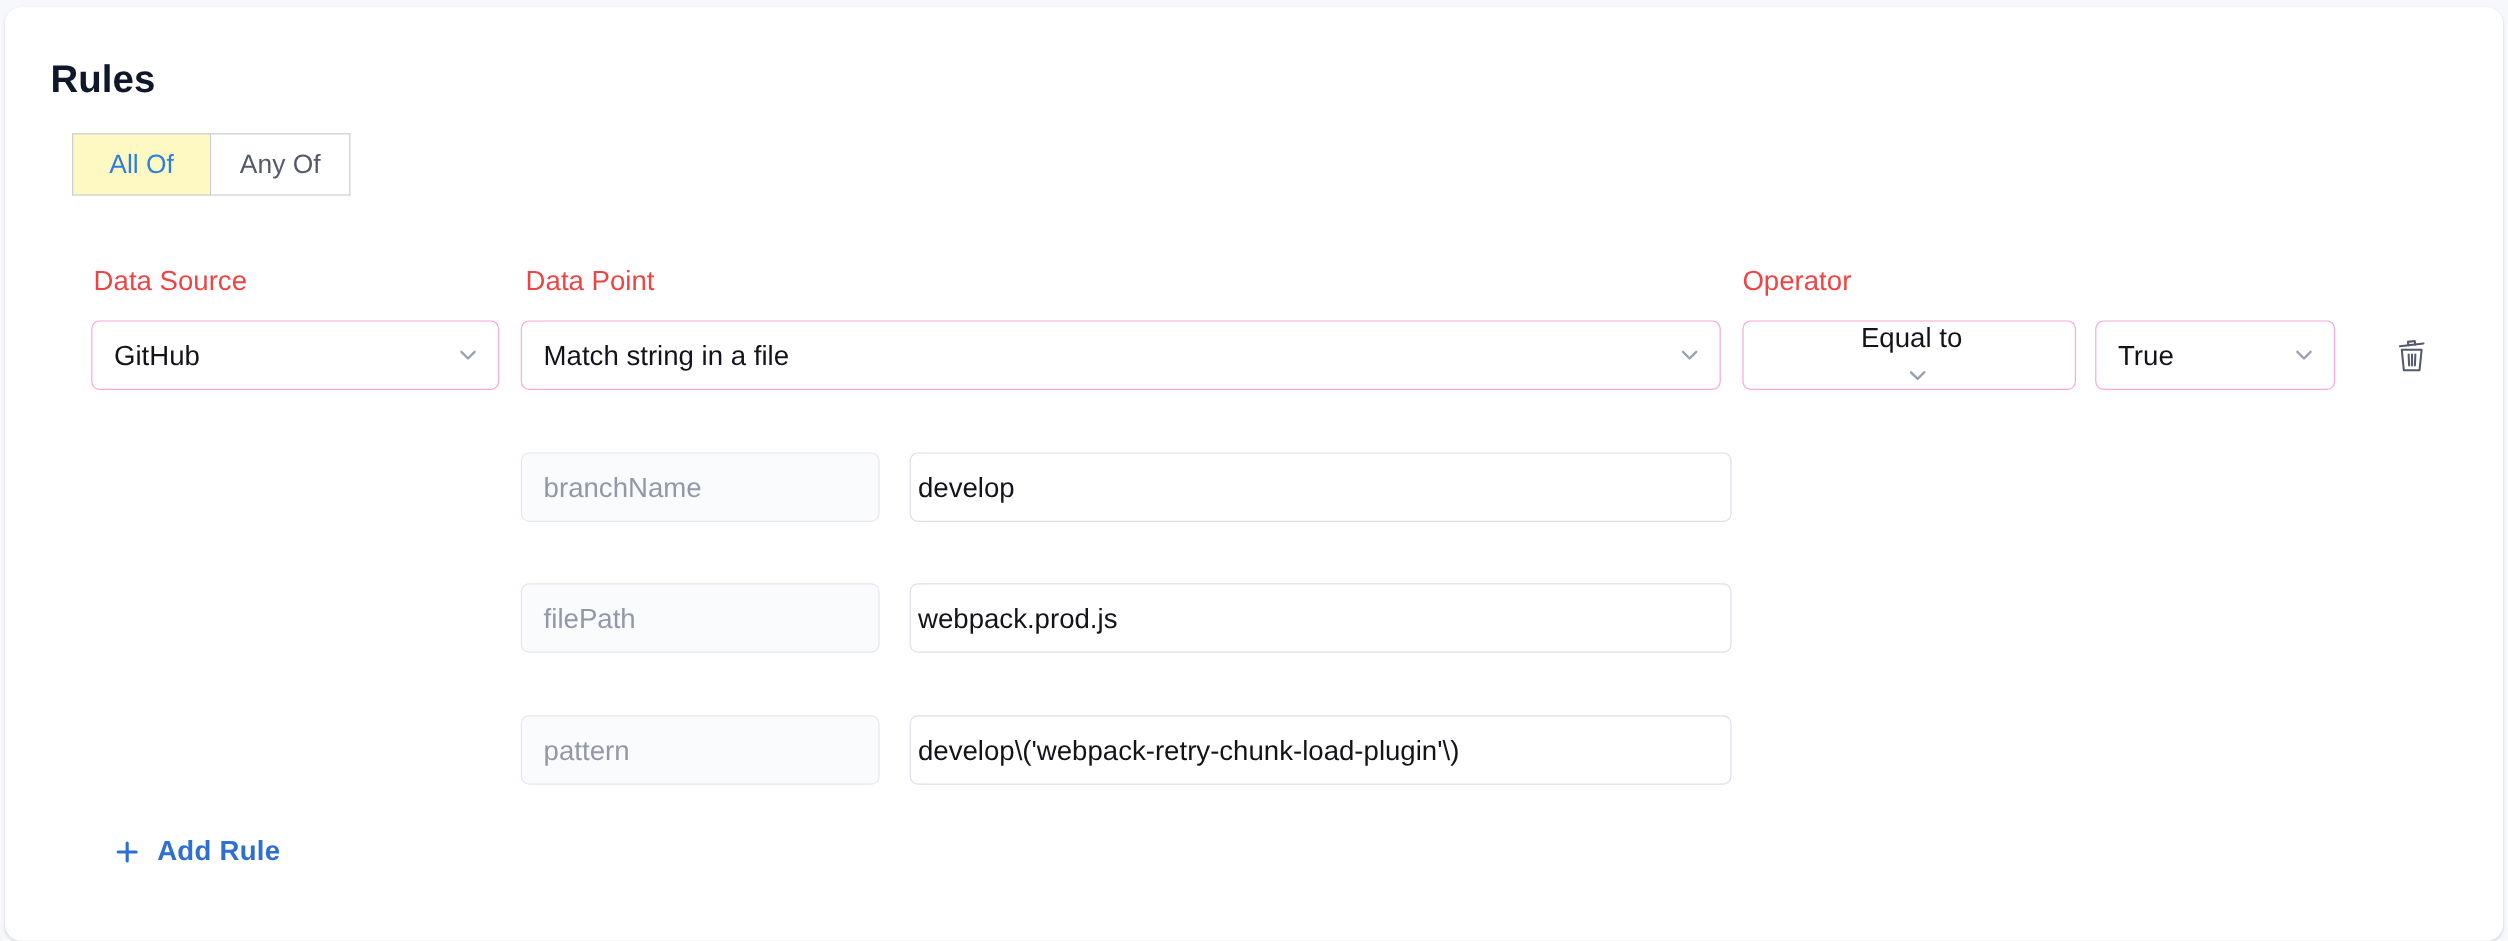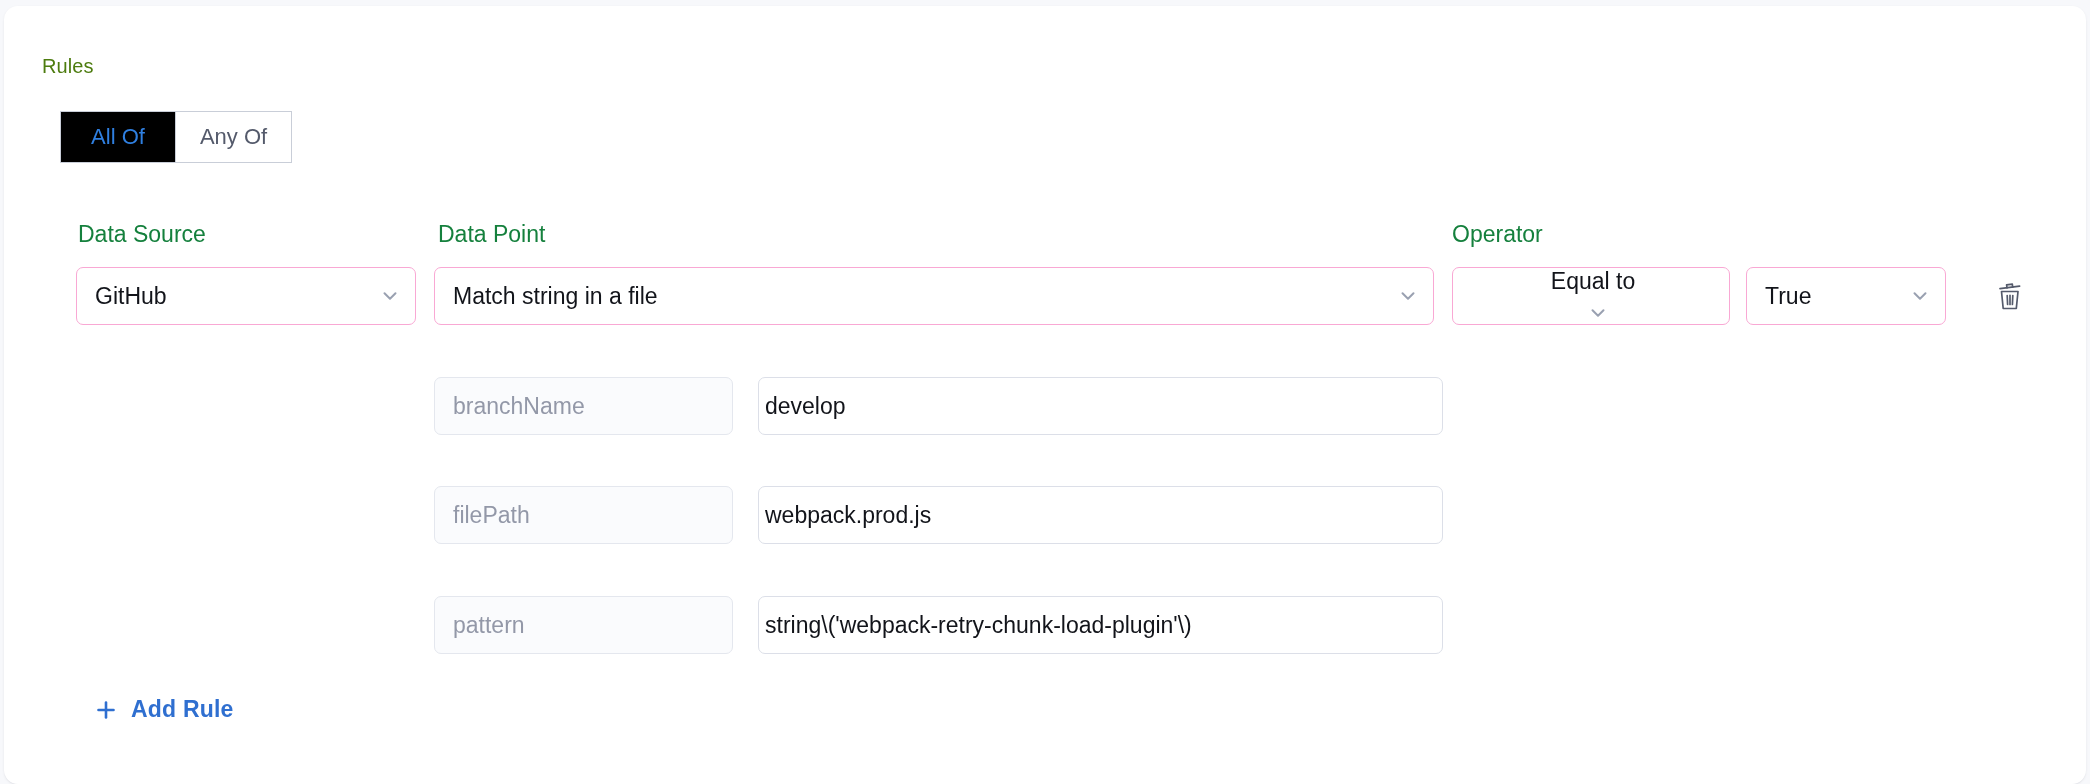--- a/index.html
+++ b/index.html
@@ -33,24 +33,24 @@
     width: 100%;
     height: 100%;
     padding: 0;
   }
 
   
   .rules-heading {
     position: absolute;
     left: 38px;
     top: 45px;
-    font-size: 20px;
+    font-size: 32px;
     line-height: 30px;
-    color: #4d7c0f;
-    font-weight: 400;
+    color: #0f172a;
+    font-weight: 700;
     letter-spacing: 0.1px;
   }
 
   
   .toggle-group {
     position: absolute;
     left: 56px;
     top: 105px;
     display: flex;
     height: 52px;
@@ -66,30 +66,30 @@
     background: #ffffff;
     color: #545a6b;
     cursor: pointer;
     user-select: none;
     min-width: 116px;
   }
   .toggle-btn + .toggle-btn {
     border-left: none;
   }
   .toggle-btn.active {
-    background: #000000;
+    background: #fef9c3;
     color: #2f7fe0;
   }
 
   
   .field-label {
     position: absolute;
     font-size: 23px;
     line-height: 26px;
-    color: #15803d;
+    color: #ef4444;
     font-weight: 400;
     white-space: nowrap;
   }
   .label-datasource { left: 74px;   top: 215px; }
   .label-datapoint  { left: 434px;  top: 215px; }
   .label-operator   { left: 1448px; top: 215px; }
 
   
   .ctl {
     position: absolute;
@@ -284,21 +284,21 @@
       <div class="param-value">develop</div>
     </div>
 
     <div class="param-row param-row-1">
       <div class="param-key">filePath</div>
       <div class="param-value">webpack.prod.js</div>
     </div>
 
     <div class="param-row param-row-2">
       <div class="param-key">pattern</div>
-      <div class="param-value">string\('webpack-retry-chunk-load-plugin'\)</div>
+      <div class="param-value">develop\('webpack-retry-chunk-load-plugin'\)</div>
     </div>
 
     <button class="add-rule">
       <span class="plus">
         <svg viewBox="0 0 24 24" fill="none" stroke="currentColor" stroke-width="2.6" stroke-linecap="round">
             <line x1="12" y1="4.5" x2="12" y2="19.5"></line>
             <line x1="4.5" y1="12" x2="19.5" y2="12"></line>
           </svg>
       </span>
       <span>Add Rule</span>

